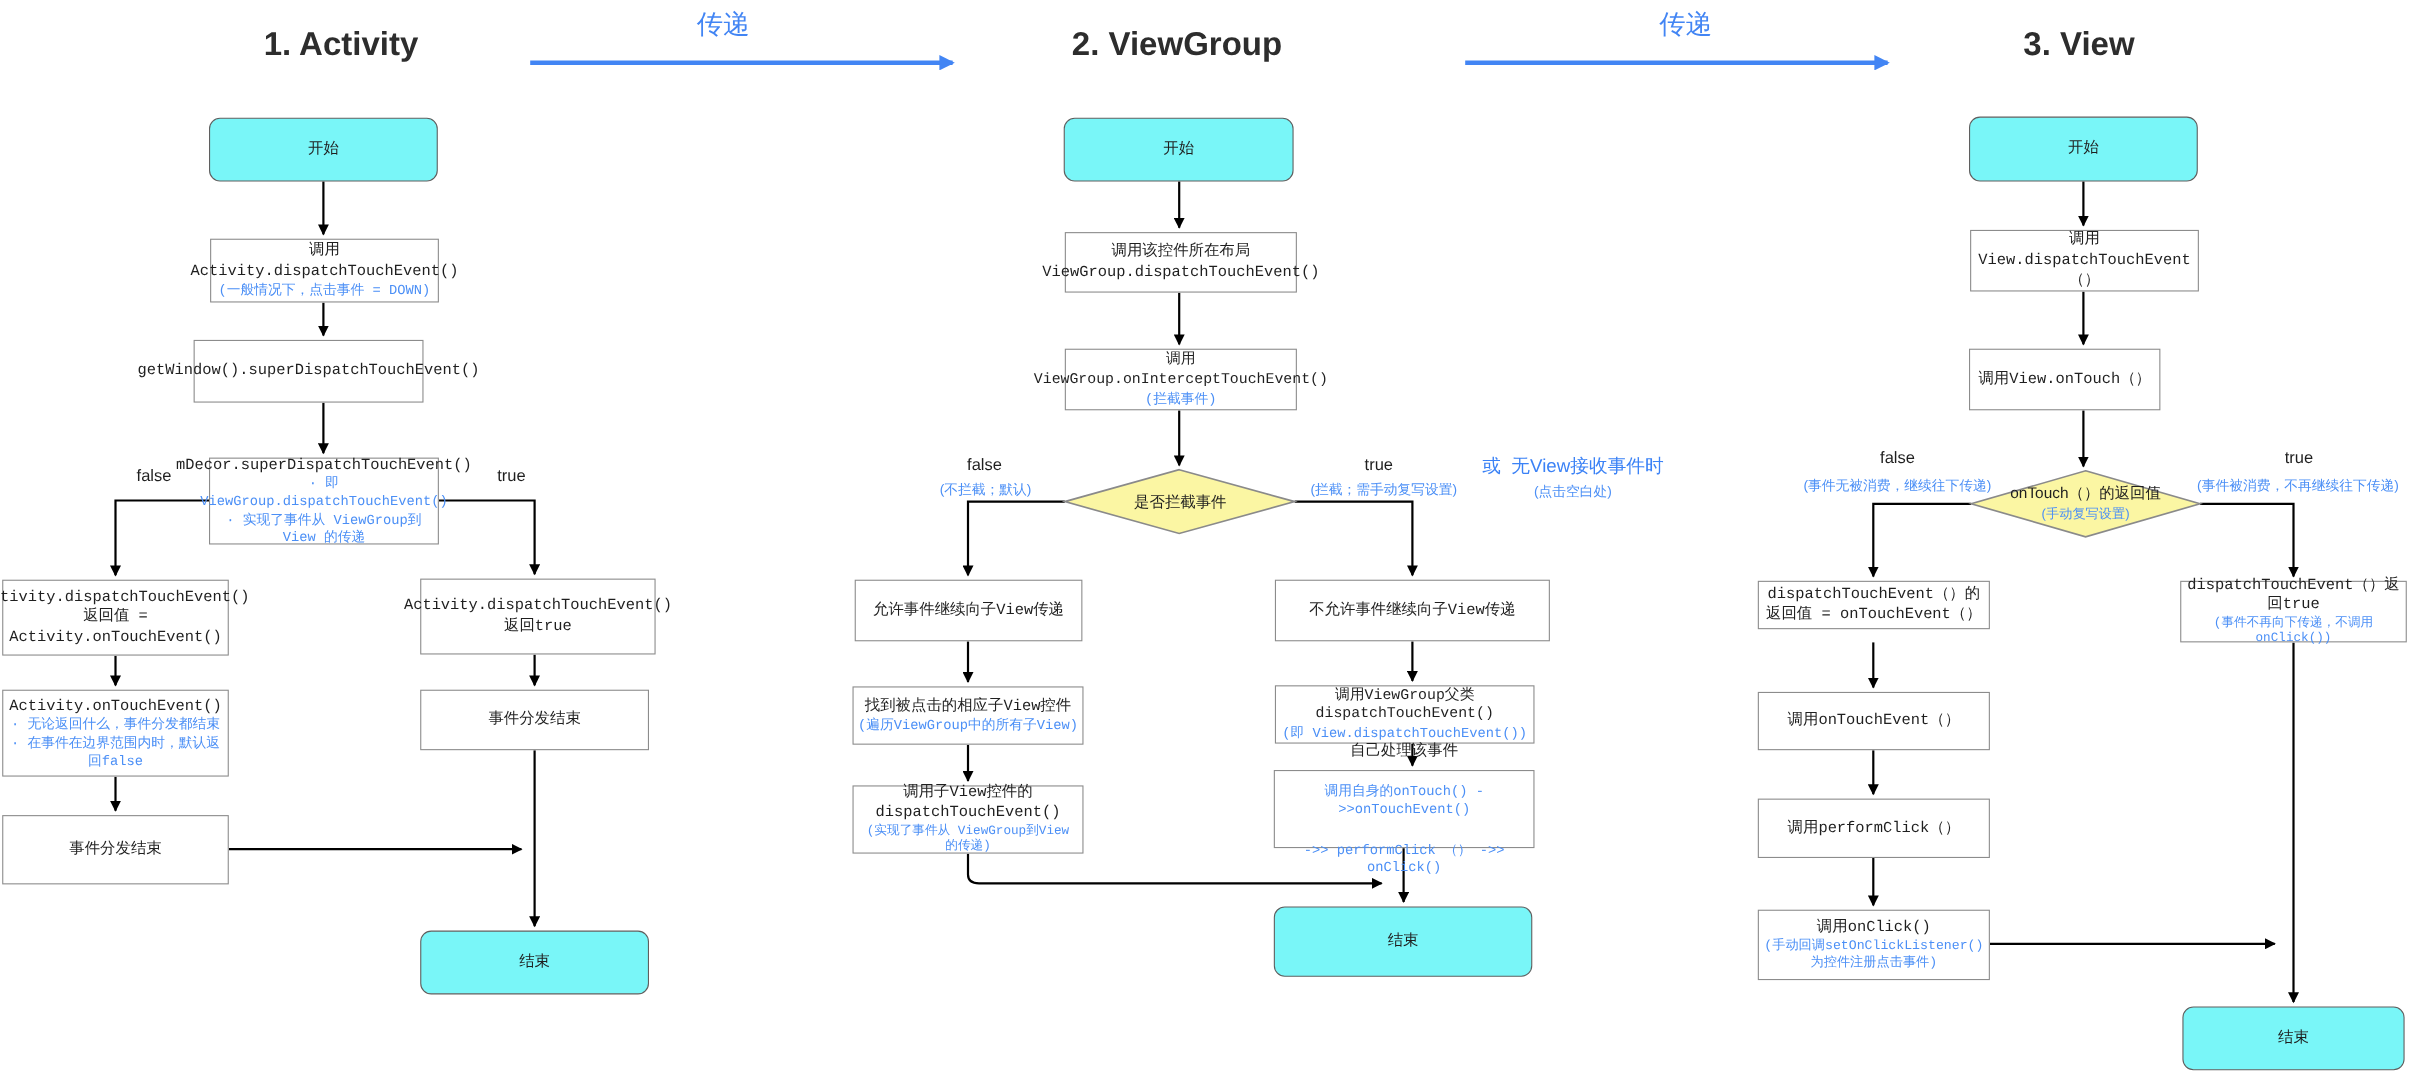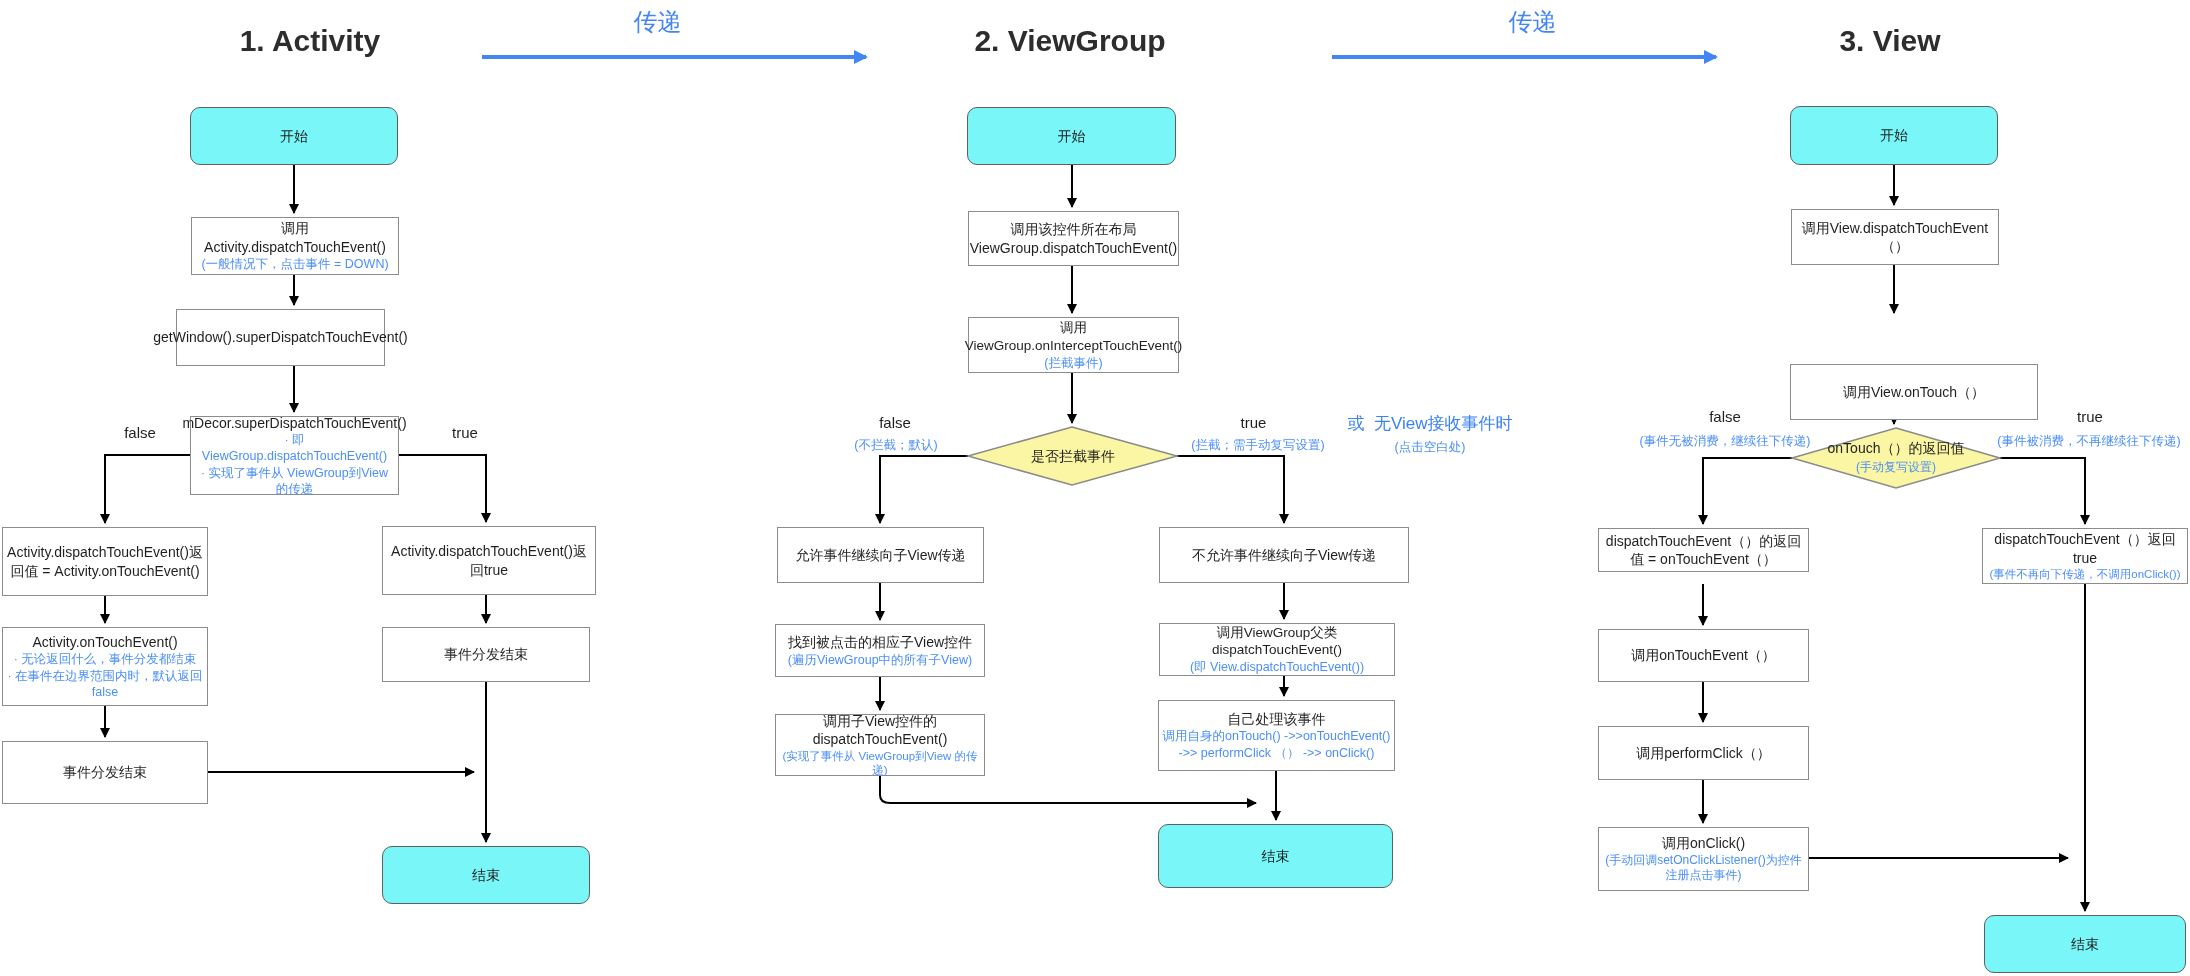--- a/index.html
+++ b/index.html
@@ -1,21 +1,21 @@
 <!DOCTYPE html>
 <html><head>
 <meta charset="utf-8">
 <style>
   html,body{margin:0;padding:0;background:#fff;}
   #canvas{position:relative;width:2190px;height:976px;background:#fff;overflow:hidden;
           font-family:"Liberation Sans","DejaVu Sans",sans-serif;}
   #wires{position:absolute;left:0;top:0;width:2190px;height:976px;}
   .node{position:absolute;background:#fff;border:1px solid #8c8c8c;display:flex;flex-direction:column;
         justify-content:center;align-items:center;text-align:center;box-sizing:border-box;
-        font-size:14px;color:#1f1f1f;line-height:1.32;padding:2px 3px;}
+        font-size:14px;color:#1f1f1f;line-height:1.32;padding:2px 3px;font-family:Liberation Mono, monospace;}
   .terminal{background:#79f6f8;border:1px solid #5f5f5f;border-radius:10px;font-size:14px;}
   .note{color:#4b8ff6;font-size:12.5px;line-height:1.3;}
   .main-line{color:#1f1f1f;font-size:14px;}
   .col-title{position:absolute;font-size:30px;font-weight:bold;color:#2d2d2d;text-align:center;}
   .pass-label{position:absolute;font-size:24px;color:#4285f4;text-align:center;}
   .branch-label{position:absolute;font-size:15px;color:#1f1f1f;text-align:center;}
   .branch-note{position:absolute;font-size:12.5px;color:#4b8ff6;text-align:center;line-height:1.25;}
   .or-group{position:absolute;font-size:17px;color:#3b82f6;text-align:center;}
   .diamond-text{position:absolute;text-align:center;font-size:14px;color:#1f1f1f;line-height:1.25;}
 </style>
@@ -174,41 +174,41 @@
     <span class="main-line">调用子View控件的</span>
     <span class="main-line">dispatchTouchEvent()</span>
     <span class="note" style="font-size:11.5px;">(实现了事件从 ViewGroup到View 的传递)</span>
   </div>
 
   <div class="node" style="left:1159px;top:623px;width:236px;height:53px;">
     <span class="main-line" style="font-size:13.5px;">调用ViewGroup父类dispatchTouchEvent()</span>
     <span class="note">(即 View.dispatchTouchEvent())</span>
   </div>
 
-  <div class="node" style="left:1158px;top:700px;width:237px;height:71px;">
+  <div class="node" style="left:1158px;top:700px;width:237px;height:71px;gap:20px;">
     <span class="main-line">自己处理该事件</span>
     <span class="note">调用自身的onTouch() -&gt;&gt;onTouchEvent()</span>
     <span class="note">-&gt;&gt; performClick （） -&gt;&gt; onClick()</span>
   </div>
 
   <div class="node terminal" style="left:1158px;top:824px;width:235px;height:64px;">
     <span>结束</span>
   </div>
 
   <div class="col-title" style="left:1795px;top:24px;width:190px;">3. View</div>
 
   <div class="node terminal" style="left:1790px;top:106px;width:208px;height:59px;">
     <span>开始</span>
   </div>
 
   <div class="node" style="left:1791px;top:209px;width:208px;height:56px;">
     <span class="main-line">调用View.dispatchTouchEvent（）</span>
   </div>
 
-  <div class="node" style="left:1790px;top:317px;width:248px;height:56px;margin-top:47px;">
+  <div class="node" style="left:1790px;top:317px;width:174px;height:56px;">
     <span class="main-line">调用View.onTouch（）</span>
   </div>
 
   <div class="diamond-text" style="left:1805px;top:440px;width:182px;">
     <span>onTouch（）的返回值</span><br>
     <span class="note" style="font-size:12px;">(手动复写设置)</span>
   </div>
 
   <div class="branch-label" style="left:1685px;top:408px;width:80px;">false</div>
   <div class="branch-note" style="left:1634px;top:434px;width:182px;">(事件无被消费，继续往下传递)</div>

